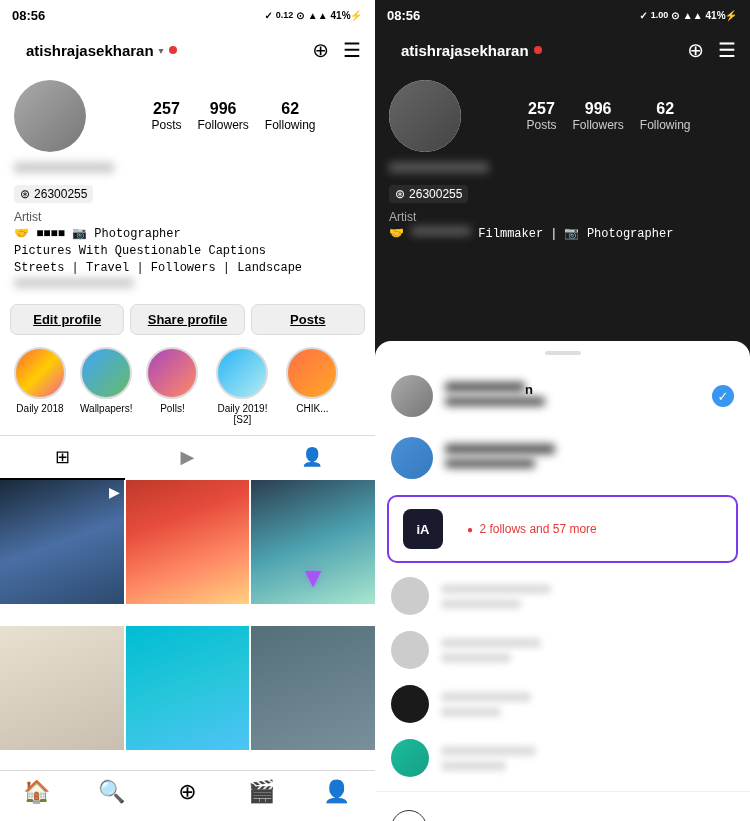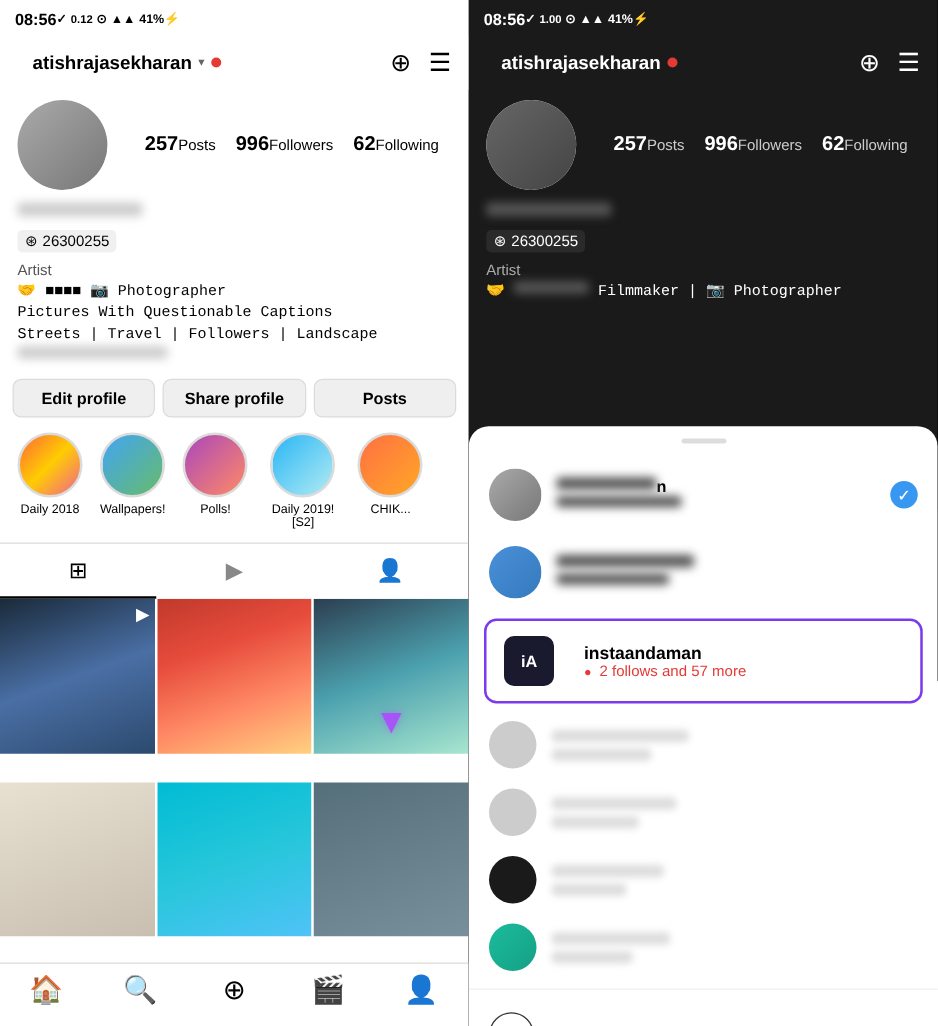--- a/index.html
+++ b/index.html
@@ -31,21 +31,21 @@
       display: flex;
       flex-direction: column;
       overflow: hidden;
       flex-shrink: 0;
       position: relative;
     }
 
     
     .status-bar {
       display: flex;
-      justify-content: flex-start;
+      justify-content: space-between;
       align-items: center;
       padding: 6px 12px 4px;
       font-size: 12px;
       font-weight: 600;
       height: 28px;
     }
     .panel-left .status-bar { background: #fff; color: #000; }
     .panel-right .status-bar { background: #1a1a1a; color: #fff; }
 
     .status-left { font-size: 13px; font-weight: 700; }
@@ -131,21 +131,21 @@
     }
 
     .stats-row {
       display: flex;
       gap: 16px;
       flex: 1;
       justify-content: center;
     }
     .stat-item {
       display: flex;
-      flex-direction: row;
+      flex-direction: column;
       align-items: center;
     }
     .stat-number {
       font-size: 16px;
       font-weight: 700;
     }
     .stat-label {
       font-size: 12px;
     }
     .panel-left .stat-number { color: #000; }
@@ -200,20 +200,21 @@
       display: inline-block;
       user-select: none;
     }
     .panel-right .blurred { background: #555; }
 
     
     .action-buttons {
       display: flex;
       gap: 6px;
       padding: 6px 10px 8px;
+      text-decoration: underline;
     }
     .action-btn {
       flex: 1;
       padding: 7px 0;
       border-radius: 7px;
       font-size: 13px;
       font-weight: 600;
       border: 1px solid #dbdbdb;
       background: #efefef;
       cursor: pointer;
@@ -728,21 +729,20 @@
           <span class="blurred" style="width:90px; height:9px; display:inline-block;">&nbsp;</span>
         </div>
       </div>
     </div>
 
     <div class="dropdown-box-item">
       <div class="dropdown-box-logo">
         <span>iA</span>
       </div>
       <div class="dropdown-name-col">
-        <div class="dropdown-box-name">instaandaman</div>
         <div class="dropdown-box-sub">
           <span class="dot-red">●</span>
           <span>2 follows and 57 more</span>
         </div>
       </div>
     </div>
 
     <div class="dropdown-blurred-item">
       <div class="dropdown-blurred-avatar" style="background: #ccc;"></div>
       <div style="flex:1;">

